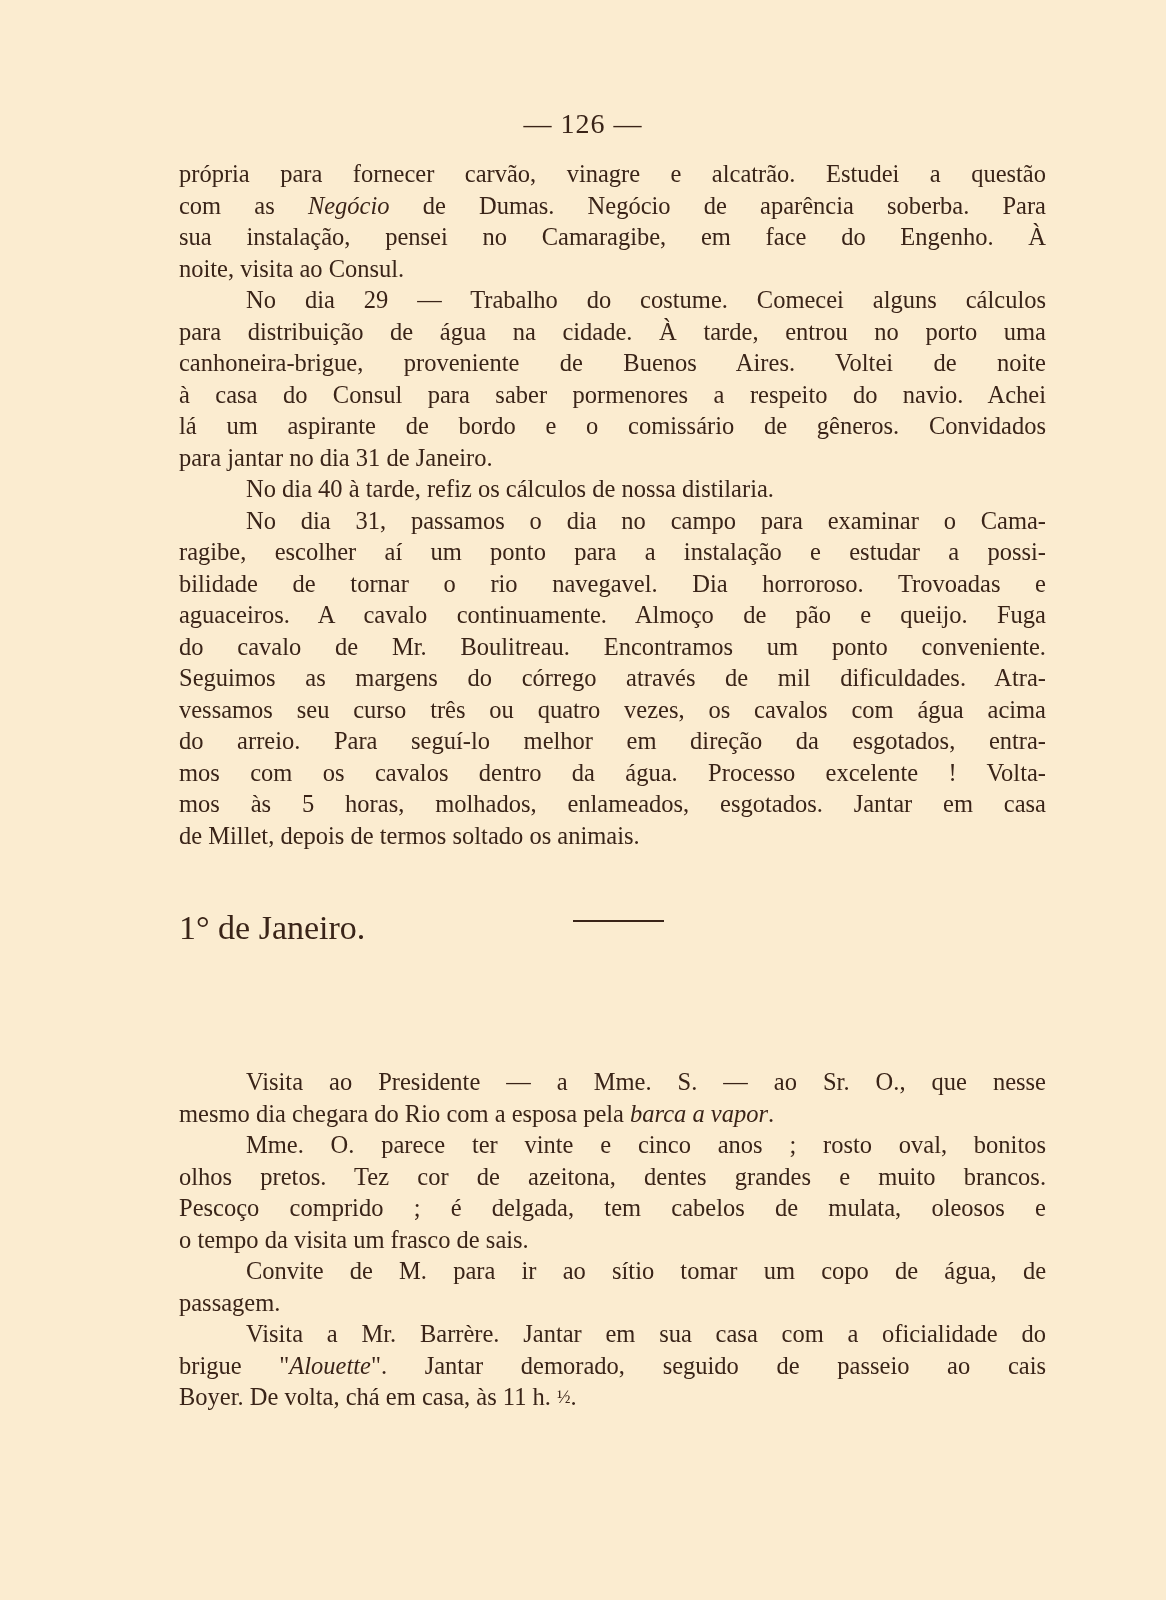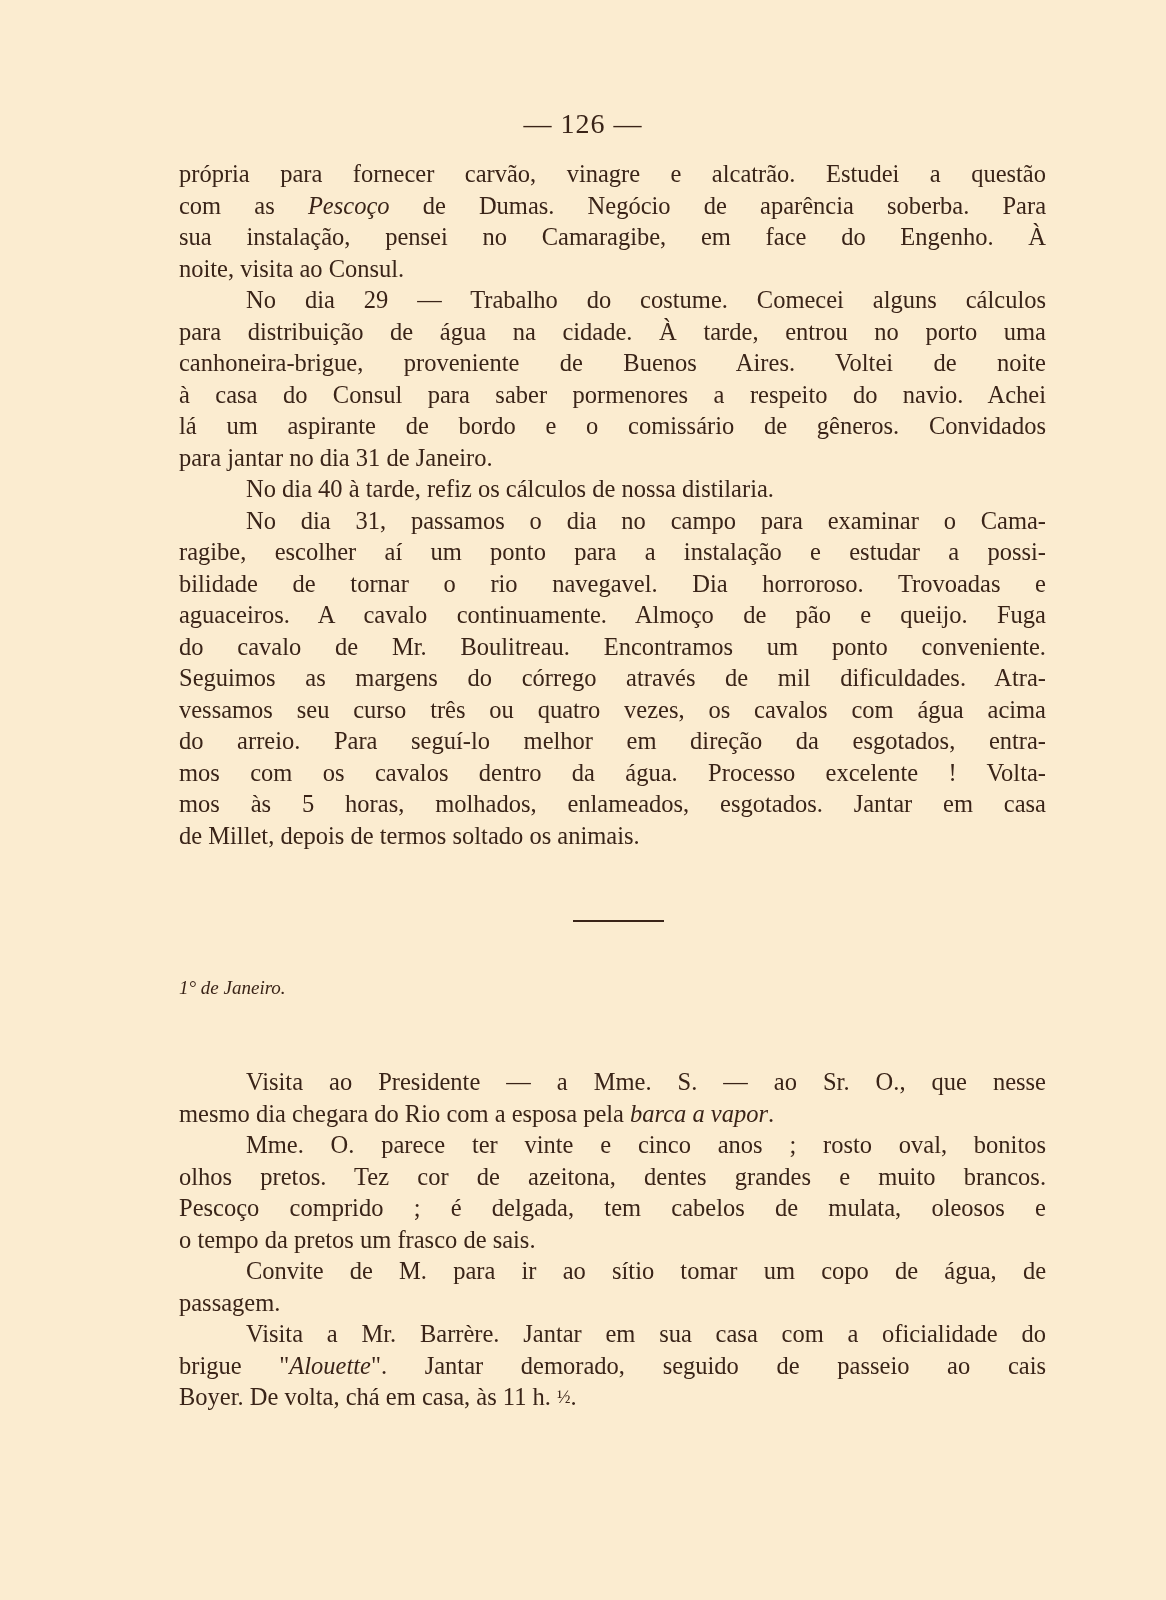--- a/index.html
+++ b/index.html
@@ -25,33 +25,33 @@
     text-align: justify; text-align-last: justify;
   }
   .line.last { text-align-last: left; font-family: Liberation Serif, serif; }
   .line.indent { padding-left: 67px; }
   .it { font-style: italic; }
   .rule {
     position: absolute; left: 573px; top: 920px;
     width: 91px; height: 2px; background: #3a2418;
   }
   .heading {
-    position: absolute; left: 179px; top: 972px;
-    font-size: 19px; font-style: italic; line-height: 32px;
+    position: absolute; left: 179px; top: 912px;
+    font-size: 34px; line-height: 32px;
   }
   .frac { font-size: 18px; vertical-align: 2px; }
 </style>
 </head>
 <body>
 
 <div class="page-number">— 126 —</div>
 
 <div class="column" style="top:158px;">
   <div class="line">própria para fornecer carvão, vinagre e alcatrão.  Estudei a questão</div>
-  <div class="line"><span>com as </span><span class="it">Pescoço</span><span> de Dumas.  Negócio de aparência soberba. Para</span></div>
+  <div class="line"><span>com as </span><span class="it">Negócio</span><span> de Dumas.  Negócio de aparência soberba. Para</span></div>
   <div class="line">sua instalação, pensei no Camaragibe, em face do Engenho.  À</div>
   <div class="line last">noite, visita ao Consul.</div>
   <div class="line indent">No dia 29 — Trabalho do costume.  Comecei alguns cálculos</div>
   <div class="line">para distribuição de água na cidade.  À tarde, entrou no porto uma</div>
   <div class="line">canhoneira-brigue, proveniente de Buenos Aires.  Voltei de noite</div>
   <div class="line">à casa do Consul para saber pormenores a respeito do navio.  Achei</div>
   <div class="line">lá um aspirante de bordo e o comissário de gêneros.  Convidados</div>
   <div class="line last">para jantar no dia 31 de Janeiro.</div>
   <div class="line indent last">No dia 40 à tarde, refiz os cálculos de nossa distilaria.</div>
   <div class="line indent">No dia 31, passamos o dia no campo para examinar o Cama-</div>
@@ -70,19 +70,19 @@
 <div class="rule"></div>
 
 <div class="heading">1° de Janeiro.</div>
 
 <div class="column" style="top:1066px;">
   <div class="line indent">Visita ao Presidente — a Mme. S. — ao Sr. O., que nesse</div>
   <div class="line last"><span>mesmo dia chegara do Rio com a esposa pela </span><span class="it">barca a vapor</span><span>.</span></div>
   <div class="line indent">Mme. O. parece ter vinte e cinco anos ;  rosto oval, bonitos</div>
   <div class="line">olhos pretos.  Tez cor de azeitona, dentes grandes e muito brancos.</div>
   <div class="line">Pescoço comprido ; é delgada, tem cabelos de mulata, oleosos e</div>
-  <div class="line last">o tempo da pretos um frasco de sais.</div>
+  <div class="line last">o tempo da visita um frasco de sais.</div>
   <div class="line indent">Convite de M. para ir ao sítio tomar um copo de água, de</div>
   <div class="line last">passagem.</div>
   <div class="line indent">Visita a Mr. Barrère.  Jantar em sua casa com a oficialidade do</div>
   <div class="line"><span>brigue "</span><span class="it">Alouette</span><span>".  Jantar demorado, seguido de passeio ao cais</span></div>
   <div class="line last"><span>Boyer.  De volta, chá em casa, às 11 h. </span><span class="frac">½</span><span>.</span></div>
 </div>
 
 </body></html>

